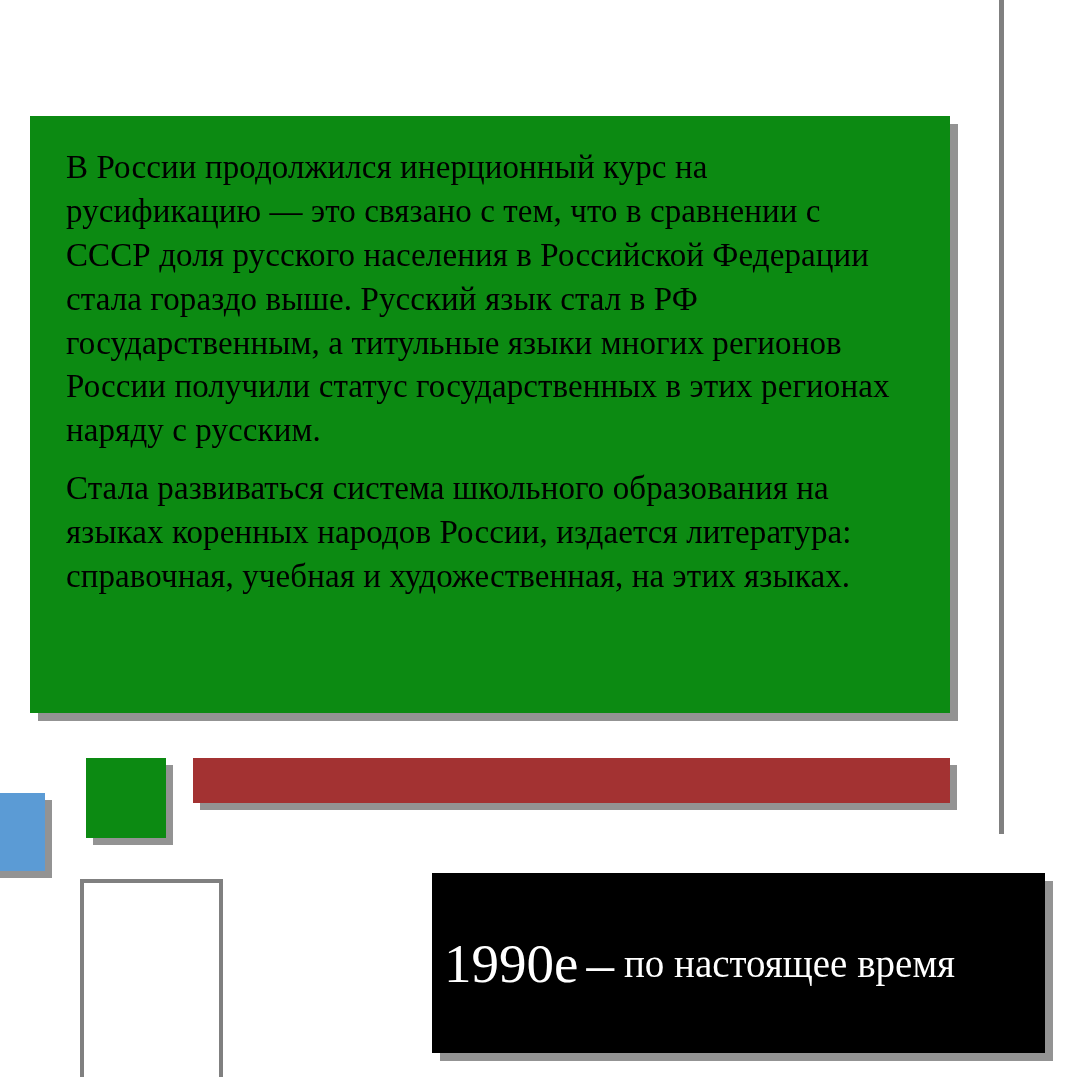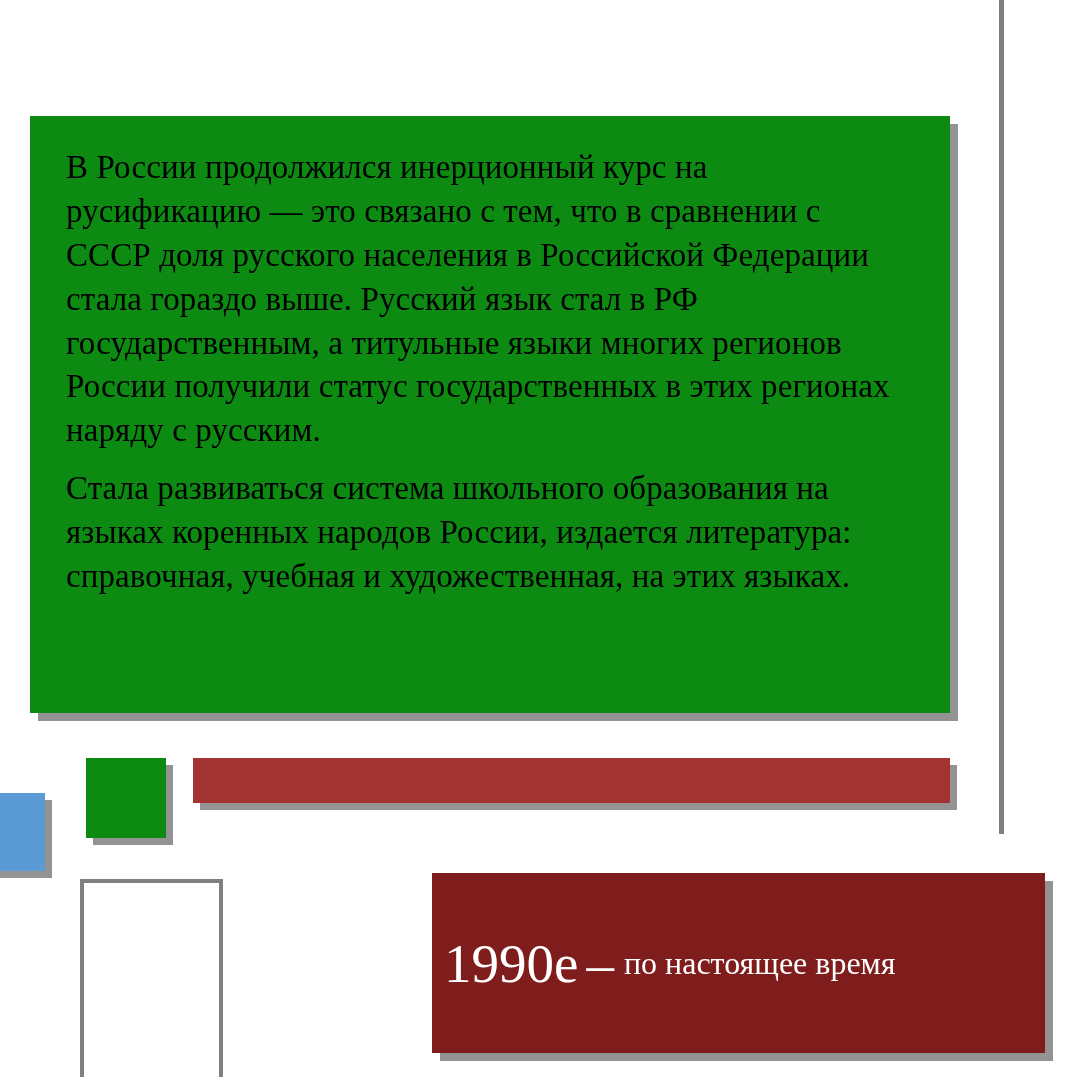--- a/index.html
+++ b/index.html
@@ -93,42 +93,42 @@
     box-sizing: border-box;
   }
 
   
   .orange-band {
     position: absolute;
     left: 432px;
     top: 873px;
     width: 613px;
     height: 180px;
-    background: #7f1d1d;
+    background: #000000;
     box-shadow: 8px 8px 0 0 rgba(128,128,128,0.85);
     box-sizing: border-box;
     padding-left: 12px;
     display: flex;
     align-items: center;
   }
   .orange-band .year {
     color: #ffffff;
     font-size: 55px;
     line-height: 1;
     white-space: nowrap;
   }
   .orange-band .dash {
     color: #ffffff;
     font-size: 55px;
     line-height: 1;
     margin: 0 10px 0 8px;
   }
   .orange-band .tail {
     color: #ffffff;
-    font-size: 32px;
+    font-size: 39px;
     line-height: 1;
     white-space: nowrap;
   }
 </style>
 </head>
 <body>
 
 <div class="right-rule"></div>
 
 <div class="green-panel">

